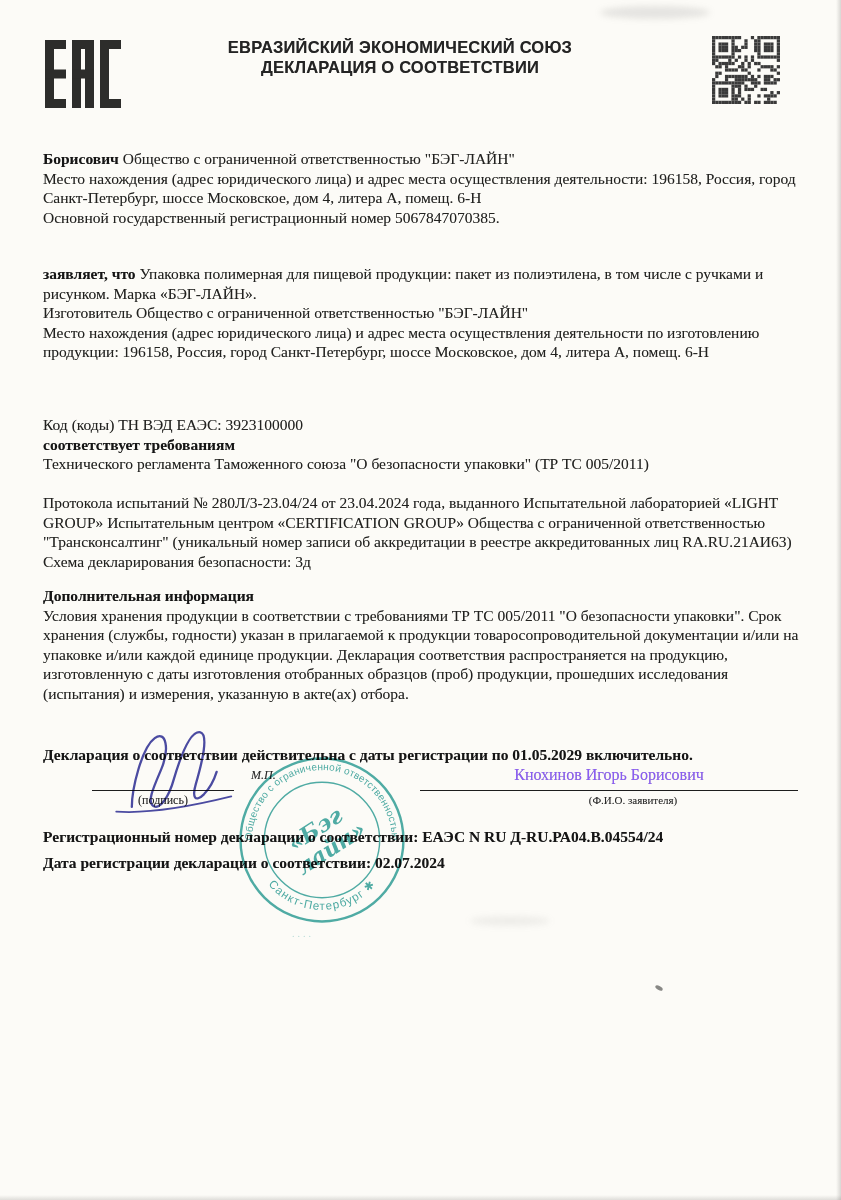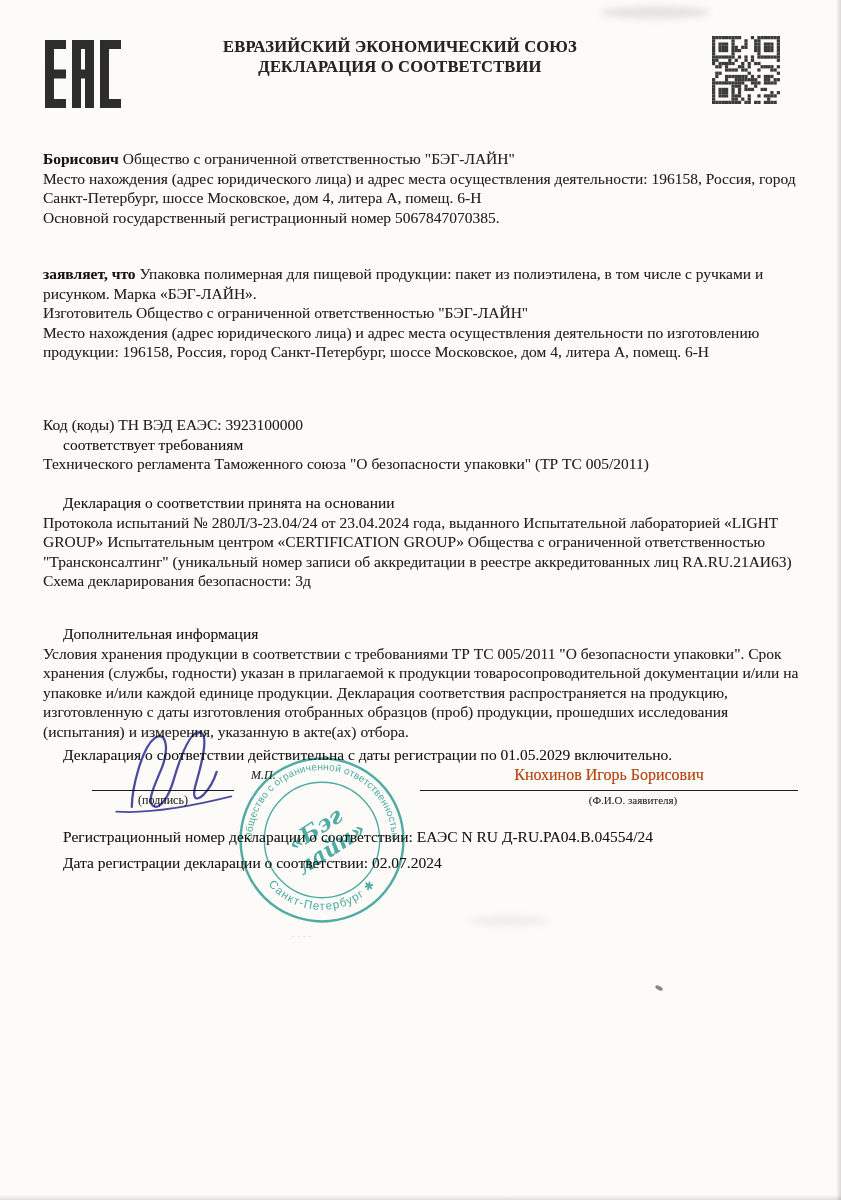--- a/index.html
+++ b/index.html
@@ -17,50 +17,50 @@
     background:#fcfbf7;
     overflow:hidden;
     font-family:"Liberation Serif","DejaVu Serif",serif;
     color:var(--text);
   }
   
   .eac{position:absolute;left:45px;top:40px;width:76px;height:68px;}
   .doc-title{
     position:absolute;left:150px;top:37px;width:500px;
     text-align:center;
-    font-family:Liberation Serif, serif;
+    font-family:Liberation Sans, sans-serif;
     font-weight:bold;font-size:16.5px;line-height:20px;
     letter-spacing:.2px;color:#242424;
     text-shadow:0 0 .4px rgba(0,0,0,.4);
   }
   .qr{position:absolute;left:712px;top:36px;width:68px;height:68px;fill:#3a3a3a;}
   
   .block{
     position:absolute;left:43px;width:763px;
     font-size:15.5px;line-height:19.5px;
     text-shadow:0 0 .4px rgba(0,0,0,.28);
   }
   .block b{color:var(--bold);}
-  .boldline{font-weight:normal;color:var(--bold);margin-left:20px;}
+  .boldline{font-weight:bold;color:var(--bold);}
   
   .sigline{position:absolute;border-top:1.6px solid #1d1d1d;}
   .caption{
     position:absolute;text-align:center;
     font-size:12px;line-height:14px;color:#2a2a2a;
     text-shadow:0 0 .4px rgba(0,0,0,.28);
   }
   .mp{
     position:absolute;left:251px;top:768px;
     font-size:12px;color:#2a2a2a;
     text-shadow:0 0 .4px rgba(0,0,0,.28);
     font-style:italic;
   }
   .signer{
     position:absolute;left:420px;top:766px;width:378px;
-    text-align:center;font-size:16px;color:#c2410c;
+    text-align:center;font-size:16px;color:#8b5cf6;
     text-shadow:0 0 .4px rgba(0,0,0,.3);
   }
   
   .stamp{
     position:absolute;left:236px;top:754px;width:172px;height:172px;
     opacity:.84;mix-blend-mode:multiply;
   }
   .stamp .ringTxt{
     font-family:"Liberation Sans","DejaVu Sans",sans-serif;
     font-size:10px;letter-spacing:.2px;fill:var(--stamp);
@@ -361,26 +361,25 @@
     <div>Место нахождения (адрес юридического лица) и адрес места осуществления деятельности по изготовлению продукции: 196158, Россия, город Санкт-Петербург, шоссе Московское, дом 4, литера А, помещ. 6-Н</div>
   </div>
 
   <div class="block" style="top:415px">
     <div>Код (коды) ТН ВЭД ЕАЭС: 3923100000</div>
     <div class="boldline">соответствует требованиям</div>
     <div>Технического регламента Таможенного союза "О безопасности упаковки" (ТР ТС 005/2011)</div>
   </div>
 
   <div class="block" style="top:493px">
-    <div class="boldline">Декларация о соответствии принята на основании</div>
     <div>Протокола испытаний № 280Л/3-23.04/24 от 23.04.2024 года, выданного Испытательной лабораторией «LIGHT GROUP» Испытательным центром «CERTIFICATION GROUP» Общества с ограниченной ответственностью "Трансконсалтинг" (уникальный номер записи об аккредитации в реестре аккредитованных лиц RA.RU.21АИ63)</div>
     <div>Схема декларирования безопасности: 3д</div>
   </div>
 
-  <div class="block" style="top:624px">
+  <div class="block" style="top:586px">
     <div class="boldline">Дополнительная информация</div>
     <div>Условия хранения продукции в соответствии с требованиями ТР ТС 005/2011 "О безопасности упаковки". Срок хранения (службы, годности) указан в прилагаемой к продукции товаросопроводительной документации и/или на упаковке и/или каждой единице продукции. Декларация соответствия распространяется на продукцию, изготовленную с даты изготовления отобранных образцов (проб) продукции, прошедших исследования (испытания) и измерения, указанную в акте(ах) отбора.</div>
   </div>
 
   <div class="block boldline" style="top:745px">Декларация о соответствии действительна с даты регистрации по 01.05.2029 включительно.</div>
 
   <div class="sigline" style="left:92px;top:790px;width:142px"></div>
   <div class="caption" style="left:92px;top:793px;width:142px">(подпись)</div>
   <div class="mp">М.П.</div>
   <div class="signer">Кнохинов Игорь Борисович</div>

